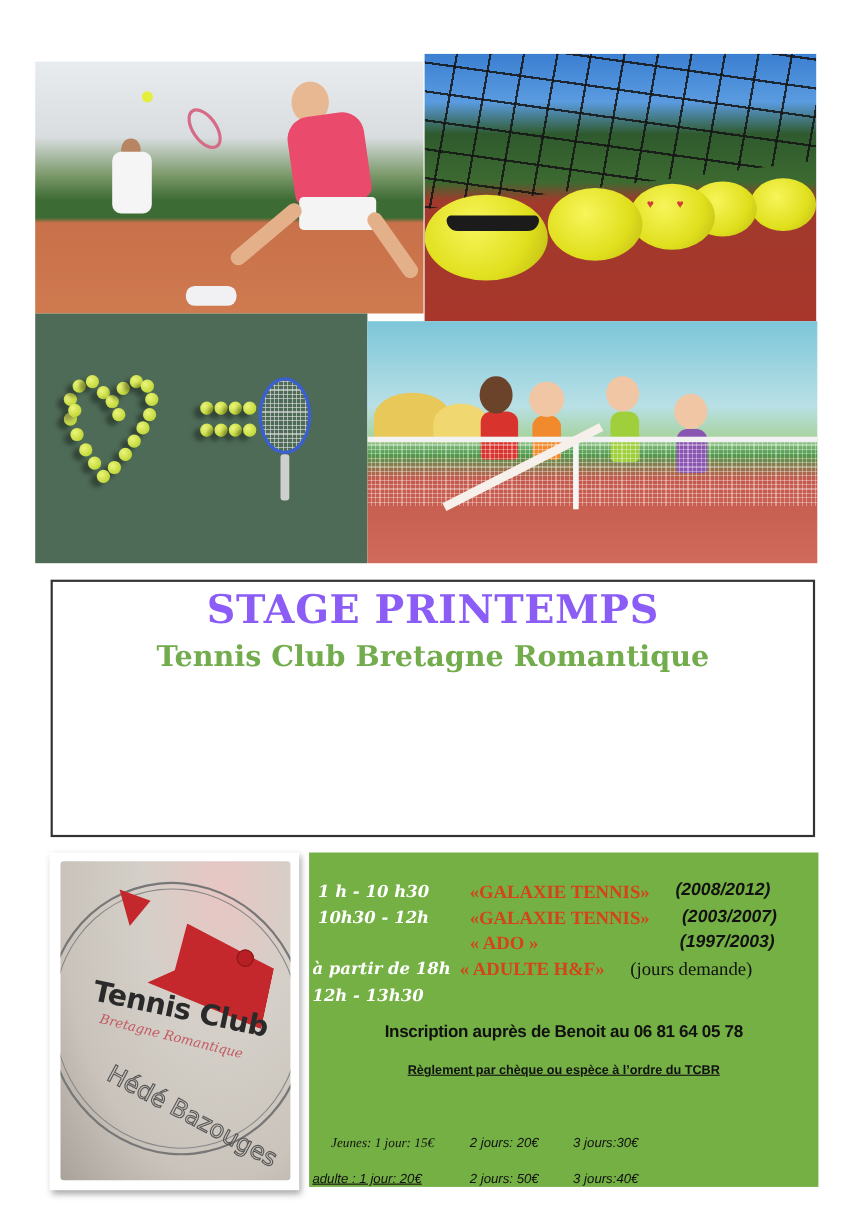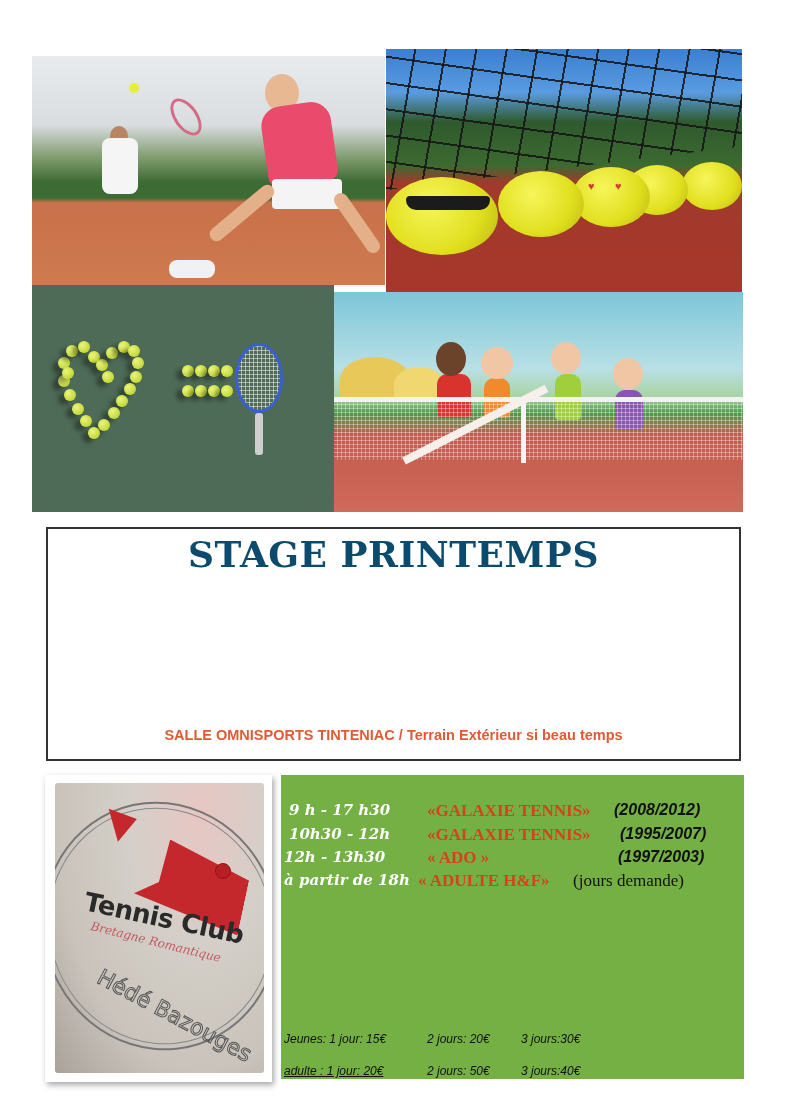--- a/index.html
+++ b/index.html
@@ -52,21 +52,21 @@
   #p4 .netmesh { position:absolute; left: 0; top: 110px; width: 100%; height: 58px;
         background-image: repeating-linear-gradient(90deg, transparent 0 3px, rgba(255,255,255,0.35) 3px 4px), repeating-linear-gradient(0deg, transparent 0 3px, rgba(255,255,255,0.35) 3px 4px); }
   #p4 .post { position:absolute; left: 187px; top: 105px; width: 5px; height: 66px; background:#f5f5f5; }
   #p4 .line { position:absolute; left: 70px; top: 165px; width: 160px; height: 8px; background:#f7f0ea; transform: rotate(-27deg); transform-origin: left; }
   #p4 .kid { position:absolute; border-radius: 10px 10px 4px 4px; }
   #p4 .kid-head { position:absolute; border-radius: 50%; background:#f0c6a4; }
   #p4 .dome { position:absolute; border-radius: 50% 50% 0 0; background:#e9c85a; }
 
   
   #title-box { position: absolute; left: 46px; top: 527px; width: 695px; height: 234px; border: 2px solid #333333; background:#fff; }
-  .t-main { position:absolute; left:0; width:100%; top: 4px; text-align:center; font-family:"DejaVu Serif", serif; font-weight:bold; font-size: 36px; color:#0c4a6e; letter-spacing: 0.5px; }
+  .t-main { position:absolute; left:0; width:100%; top: 4px; text-align:center; font-family:"DejaVu Serif", serif; font-weight:bold; font-size: 36px; color:#8b5cf6; letter-spacing: 0.5px; }
   .t-sub { position:absolute; left:0; width:100%; top: 53px; text-align:center; font-family:"DejaVu Serif", serif; font-weight:bold; font-size: 26px; color:#72ac4c; }
   .t-date { position:absolute; left:0; width:100%; top: 108px; text-align:center; font-family:"Liberation Serif", serif; font-size: 25px; color:#1a1a1a; }
   .t-venue { position:absolute; left:0; width:100%; top: 198px; text-align:center; font-family:"Liberation Sans", sans-serif; font-weight:bold; font-size: 14.5px; color:#e15a33; }
 
   
   #logo-frame { position:absolute; left: 45px; top: 775px; width: 227px; height: 307px; background:#fff; box-shadow: 2px 3px 6px rgba(0,0,0,0.35); }
   #logo-img { position:absolute; left: 10px; top: 8px; width: 209px; height: 290px; overflow:hidden;
         background: radial-gradient(ellipse at 70% 10%, #e8c6c3 0%, #d4cfc8 35%, #c9c3bb 70%, #a8a29a 100%); border-radius: 3px; }
   #logo-img .ring { position:absolute; left: -12px; top: 18px; width: 235px; height: 250px; border: 2px solid #777; border-radius: 50%; transform: rotate(-18deg); }
   #logo-img .ring2 { position:absolute; left: -6px; top: 24px; width: 223px; height: 238px; border: 1.5px solid #888; border-radius: 50%; transform: rotate(-18deg); }
@@ -164,58 +164,60 @@
   <div class="kid" style="left:281px;top:98px;width:28px;height:40px;background:#8a55b0;"></div>
   <div class="kid-head" style="left:279px;top:66px;width:30px;height:32px;"></div>
   <div class="netmesh"></div>
   <div class="netband"></div>
   <div class="post"></div>
   <div class="line"></div>
 </div>
 
 <div id="title-box">
   <div class="t-main">STAGE PRINTEMPS</div>
-  <div class="t-venue">SALLE OMNISPORTS TINTENIAC / Terrain Extérieur si beau temps</div>
+  <div class="t-sub">Tennis Club Bretagne Romantique</div>
 </div>
 
 <div id="logo-frame">
   <div id="logo-img">
     <div class="ring"></div>
     <div class="ring2"></div>
     <div class="flag"></div>
     <div class="court"></div>
     <div class="cball"></div>
     <div class="tc">Tennis Club</div>
     <div class="br">Bretagne Romantique</div>
     <div class="hb">Hédé Bazouges</div>
   </div>
 </div>
 
 <div id="info-box">
   <div class="sched" style="top:26px;">
-    <span class="time" style="left:8px;">9 h - 17 h30</span>
+    <span class="time" style="left:8px;">1 h - 10 h30</span>
     <span class="act" style="left:146px;">«GALAXIE TENNIS»</span>
     <span class="yr" style="left:333px;">(2008/2012)</span>
   </div>
   <div class="sched" style="top:50px;">
     <span class="time" style="left:8px;">10h30 - 12h</span>
     <span class="act" style="left:146px;">«GALAXIE TENNIS»</span>
-    <span class="yr" style="left:339px;">(1995/2007)</span>
+    <span class="yr" style="left:339px;">(2003/2007)</span>
   </div>
   <div class="sched" style="top:73px;">
-    <span class="time" style="left:3px;">12h - 13h30</span>
+    <span class="time" style="left:3px;margin-top:48px;">12h - 13h30</span>
     <span class="act" style="left:146px;">« ADO »</span>
     <span class="yr" style="left:337px;">(1997/2003)</span>
   </div>
   <div class="sched" style="top:96px;">
     <span class="time" style="left:3px;">à partir de 18h</span>
     <span class="act" style="left:137px;">« ADULTE H&amp;F»</span>
     <span class="note" style="left:292px;">(jours demande)</span>
   </div>
 
-
-  <div class="price" style="left:3px;top:257px;">Jeunes: 1 jour: 15€</div>
+  <div class="inscr">Inscription auprès de Benoit au 06 81 64 05 78</div>
+  <div class="regl">Règlement par chèque ou espèce à l’ordre du TCBR</div>
+
+  <div class="price" style="left:20px;top:257px;font-family:Liberation Serif, serif;">Jeunes: 1 jour: 15€</div>
   <div class="price" style="left:146px;top:257px;">2 jours: 20€</div>
   <div class="price" style="left:240px;top:257px;">3 jours:30€</div>
   <div class="price" style="left:3px;top:289px;text-decoration:underline;">adulte : 1 jour: 20€</div>
   <div class="price" style="left:146px;top:289px;">2 jours: 50€</div>
   <div class="price" style="left:240px;top:289px;text-align:right;">3 jours:40€</div>
 </div>
 
 </body></html>

